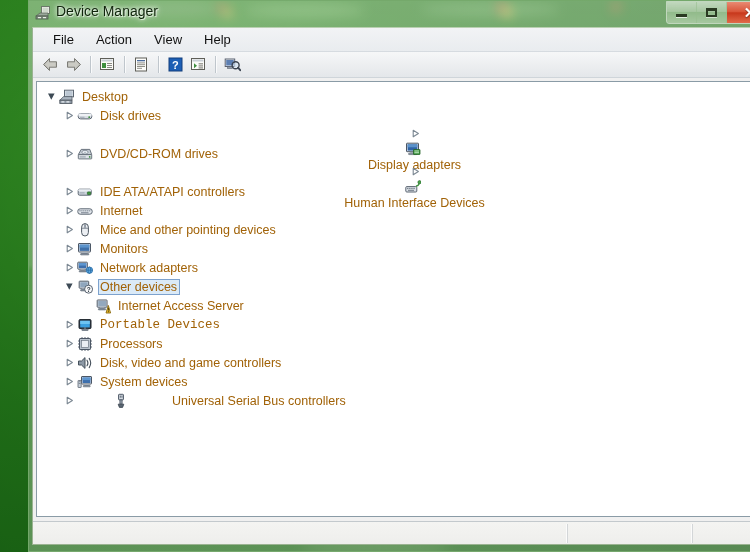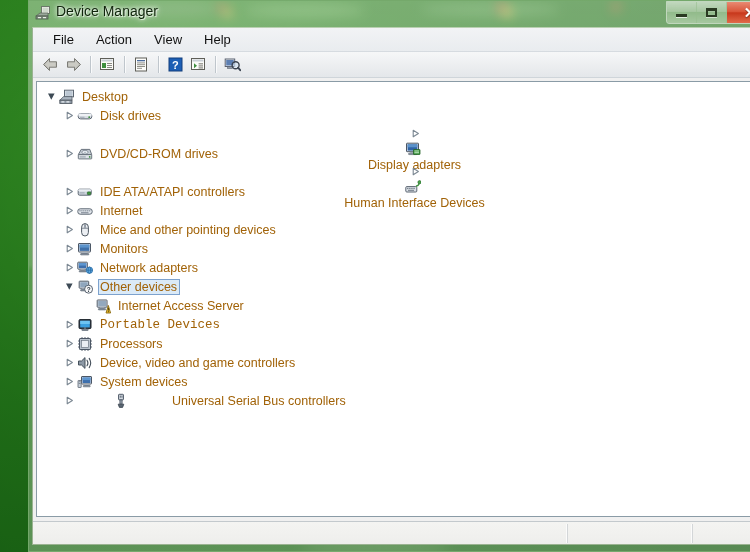--- a/index.html
+++ b/index.html
@@ -622,21 +622,21 @@
             <span class="twisty">
               <svg width="9" height="9" viewBox="0 0 9 9">
                 <path d="M2.2 1.2 L7.4 4.5 L2.2 7.8 Z" fill="none" stroke="#7c8893" stroke-width="1.1" stroke-linejoin="round"></path>
               </svg>
             </span>
             <svg viewBox="0 0 16 16" class="node-icon">
               <path d="M1.5 6 L4.5 6 L8 2.6 L8 13.4 L4.5 10 L1.5 10 Z" fill="#8d99a6" stroke="#45505b" stroke-width="1" stroke-linejoin="round"></path>
               <path d="M10 5.2 Q11.9 8 10 10.8" fill="none" stroke="#45505b" stroke-width="1.1" stroke-linecap="round"></path>
               <path d="M12.2 3.4 Q15.2 8 12.2 12.6" fill="none" stroke="#45505b" stroke-width="1.1" stroke-linecap="round"></path>
             </svg>
-            <span class="node-label">Device, video and game controllers</span>
+            <span class="node-label">Disk, video and game controllers</span>
           </div>
           <div class="node" style="padding-left: 24px;">
             <span class="twisty">
               <svg width="9" height="9" viewBox="0 0 9 9">
                 <path d="M2.2 1.2 L7.4 4.5 L2.2 7.8 Z" fill="none" stroke="#7c8893" stroke-width="1.1" stroke-linejoin="round"></path>
               </svg>
             </span>
             <svg viewBox="0 0 16 16" class="node-icon">
               <rect x="4.5" y="2.5" width="10" height="7.5" rx="0.5" fill="#e9edf2" stroke="#4c5765" stroke-width="1"></rect>
               <rect x="5.5" y="3.5" width="8" height="5.5" fill="#3d6fad"></rect>

